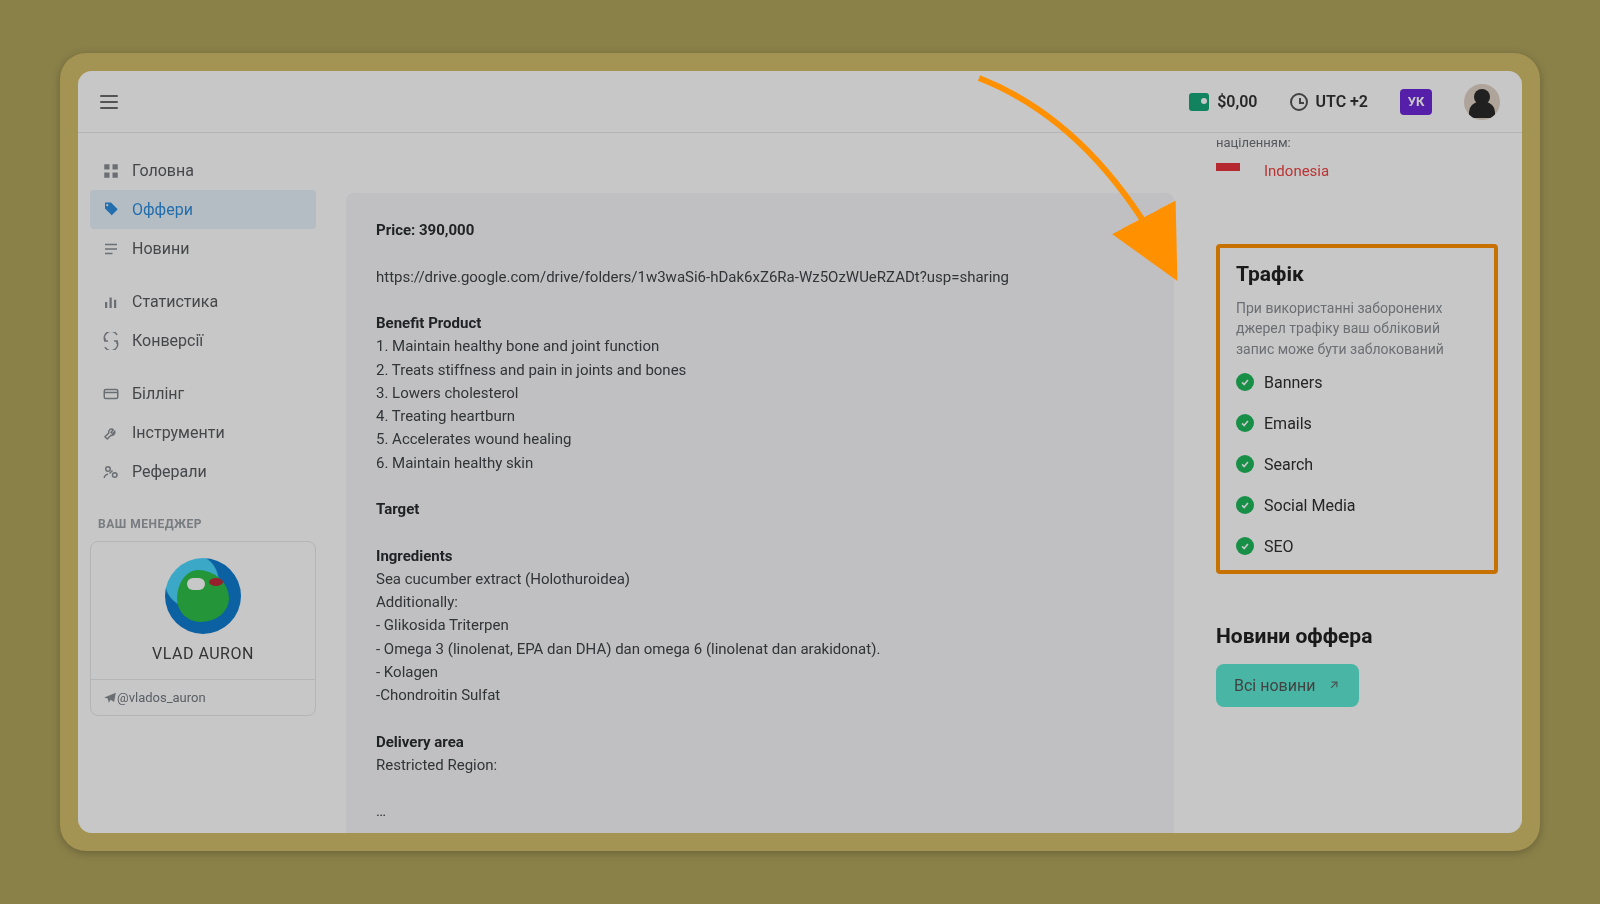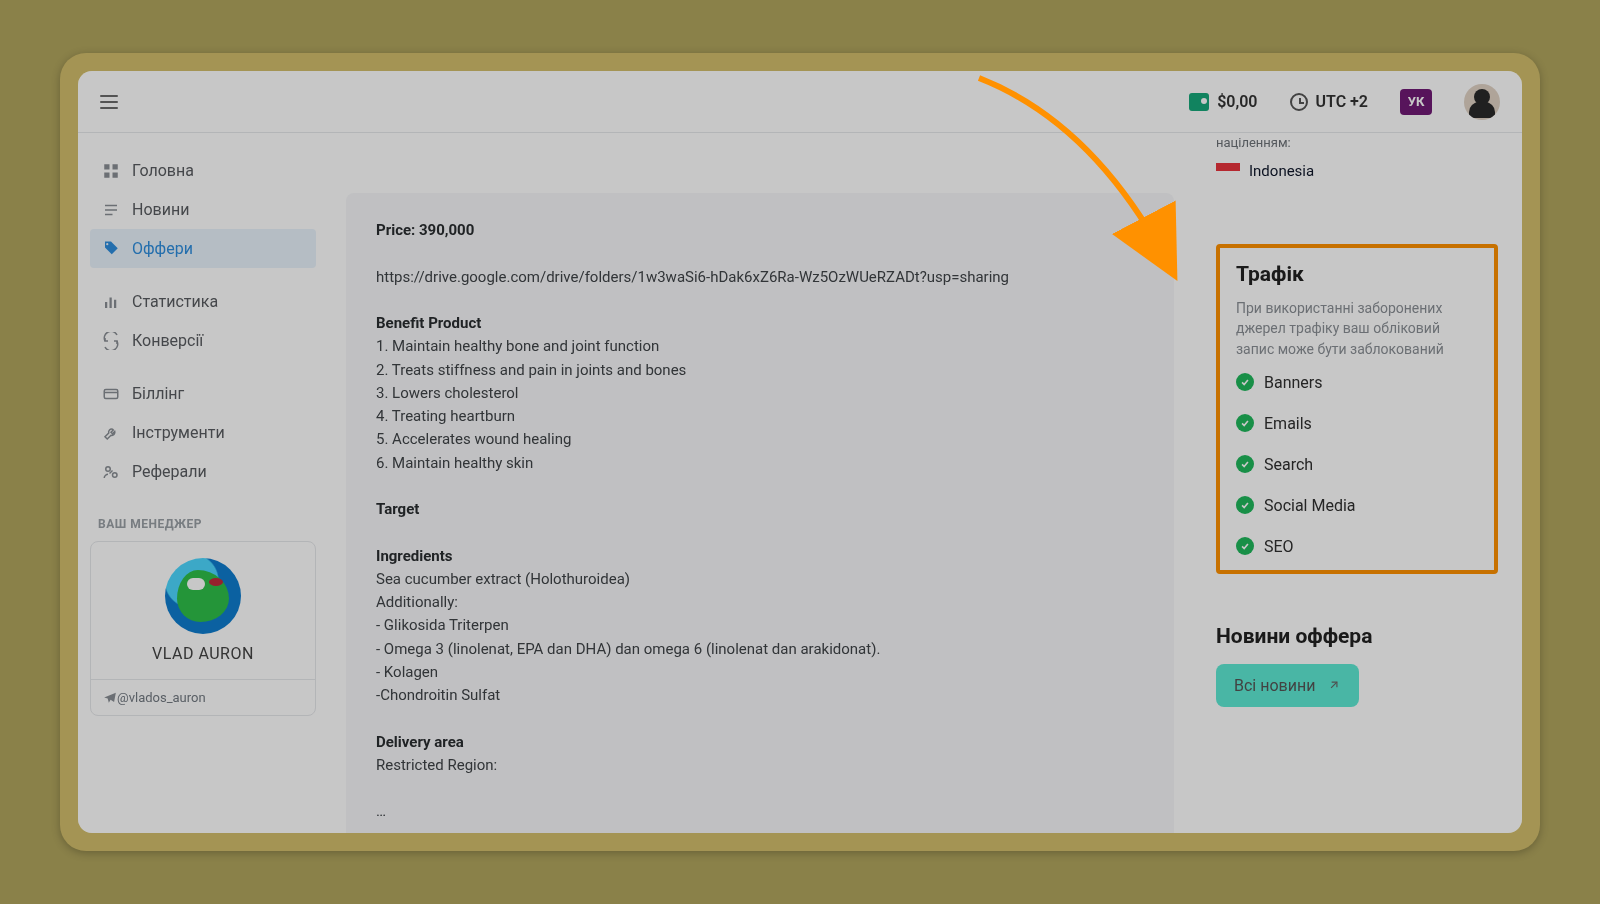--- a/index.html
+++ b/index.html
@@ -12,21 +12,21 @@
     .topbar{height:62px;border-bottom:1px solid #e6e8eb;display:flex;align-items:center;padding:0 22px;gap:32px;position:relative;z-index:1;color:#303030}
     .hamburger{display:flex;flex-direction:column;gap:4px;cursor:pointer}
     .hamburger span{width:18px;height:2px;background:#6b6b6b;border-radius:2px}
     .flex1{flex:1}
     .top-item{display:flex;align-items:center;gap:8px;font-size:16px;font-weight:600;color:#333}
     .wallet-ico{width:20px;height:18px;background:#17a87a;border-radius:3px;position:relative}
     .wallet-ico::after{content:"";position:absolute;right:2px;top:5px;width:6px;height:6px;background:#fff;border-radius:50%}
     .clock-ico{width:18px;height:18px;border:2px solid #555;border-radius:50%;position:relative}
     .clock-ico::before{content:"";position:absolute;left:7px;top:3px;width:2px;height:5px;background:#555}
     .clock-ico::after{content:"";position:absolute;left:7px;top:7px;width:5px;height:2px;background:#555}
-    .lang{background:#701a75;color:#fff;border-radius:4px;width:32px;height:26px;display:flex;align-items:center;justify-content:center;font-size:13px;font-weight:700}
+    .lang{background:#6d28d9;color:#fff;border-radius:4px;width:32px;height:26px;display:flex;align-items:center;justify-content:center;font-size:13px;font-weight:700}
     .avatar{width:36px;height:36px;border-radius:50%;background:#e0d3c5;position:relative;overflow:hidden}
     .avatar::before{content:"";position:absolute;left:10px;top:5px;width:16px;height:16px;background:#2a2a2a;border-radius:50%}
     .avatar::after{content:"";position:absolute;left:5px;top:18px;width:26px;height:16px;background:#2a2a2a;border-radius:10px 10px 0 0}
 
     .body{display:flex;height:calc(100% - 62px)}
     .sidebar{width:250px;padding:18px 12px;color:#595c60;position:relative;z-index:1}
     .nav-item{display:flex;align-items:center;gap:12px;padding:10px 12px;border-radius:4px;font-size:16px;cursor:pointer}
     .nav-item.active{background:#e8f2fb;color:#2e8ede}
     .nav-item svg,.nav-item .ico{width:18px;height:18px;flex-shrink:0}
     .nav-sep{height:14px}
@@ -39,21 +39,21 @@
     .mgr-av .dino::after{content:"";position:absolute;right:6px;top:8px;width:14px;height:8px;background:#c12b3a;border-radius:50%}
     .mgr-name{font-size:16px;color:#444;letter-spacing:.5px}
     .mgr-bot{border-top:1px solid #e6e8eb;padding:10px 12px;display:flex;align-items:center;gap:0;color:#737a82;font-size:13px}
 
     .main{flex:1;padding:0 18px 18px;overflow:hidden;position:relative;z-index:1}
     .content-card{background:#f6f7f9;border-radius:8px;padding:26px 30px;color:#404448;font-size:15px;line-height:1.55;margin-top:60px}
     .content-card b{color:#2a2d30}
 
     .rside{width:330px;padding:0 24px 24px;position:relative;z-index:1}
     .targ-label{font-size:13px;color:#6d7278;margin-top:2px}
-    .targ-row{display:flex;align-items:center;gap:9px;margin-top:12px;font-size:15px;color:#0f172a}
+    .targ-row{display:flex;align-items:center;gap:24px;margin-top:12px;font-size:15px;color:#ef4444}
     .flag{width:24px;height:16px;background:#e8343d;position:relative}
     .flag::after{content:"";position:absolute;left:0;right:0;bottom:0;height:8px;background:#fff}
 
     .traffic-card{margin-top:64px;background:#fff;border:4px solid #ff9100;border-radius:4px;padding:14px 16px;position:relative;z-index:5}
     .traffic-card h3{font-size:21px;color:#222;font-weight:700;margin-bottom:12px}
     .traffic-card .hint{font-size:14px;color:#8a8f95;line-height:1.45;margin-bottom:14px}
     .tlist{display:flex;flex-direction:column;gap:22px}
     .titem{display:flex;align-items:center;gap:10px;font-size:16px;color:#303030}
     .check{width:18px;height:18px;border-radius:50%;background:#1fb85c;display:flex;align-items:center;justify-content:center}
     .check svg{width:10px;height:10px}
@@ -105,33 +105,33 @@
     <div class="sidebar">
       <div class="nav-item">
         <svg class="ico" viewBox="0 0 24 24" fill="#8a8f95">
               <rect x="3" y="3" width="7" height="7"></rect>
               <rect x="14" y="3" width="7" height="7"></rect>
               <rect x="3" y="14" width="7" height="7"></rect>
               <rect x="14" y="14" width="7" height="7"></rect>
             </svg>
         <span>Головна</span>
       </div>
+      <div class="nav-item active">
+        <svg class="ico" viewBox="0 0 24 24" fill="#2e8ede">
+              <path d="M21 11l-9-9H4v8l9 9 8-8zM7 7a1.5 1.5 0 110-3 1.5 1.5 0 010 3z"></path>
+            </svg>
+        <span>Оффери</span>
+      </div>
       <div class="nav-item">
         <svg class="ico" viewBox="0 0 24 24" fill="none" stroke="#8a8f95" stroke-width="2">
               <line x1="4" y1="6" x2="20" y2="6"></line>
               <line x1="4" y1="12" x2="20" y2="12"></line>
               <line x1="4" y1="18" x2="14" y2="18"></line>
             </svg>
         <span>Новини</span>
-      </div>
-      <div class="nav-item active">
-        <svg class="ico" viewBox="0 0 24 24" fill="#2e8ede">
-              <path d="M21 11l-9-9H4v8l9 9 8-8zM7 7a1.5 1.5 0 110-3 1.5 1.5 0 010 3z"></path>
-            </svg>
-        <span>Оффери</span>
       </div>
       <div class="nav-sep"></div>
       <div class="nav-item">
         <svg class="ico" viewBox="0 0 24 24" fill="#8a8f95">
               <rect x="4" y="12" width="3" height="8"></rect>
               <rect x="10" y="6" width="3" height="14"></rect>
               <rect x="16" y="9" width="3" height="11"></rect>
             </svg>
         <span>Статистика</span>
       </div>

